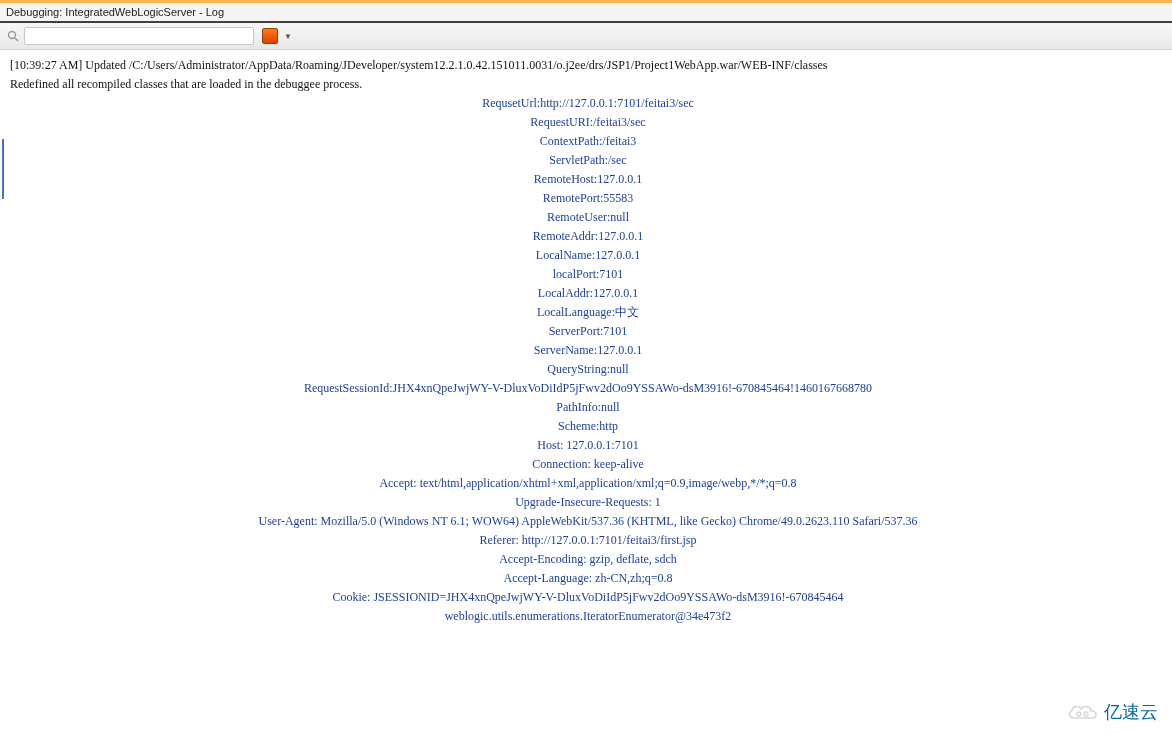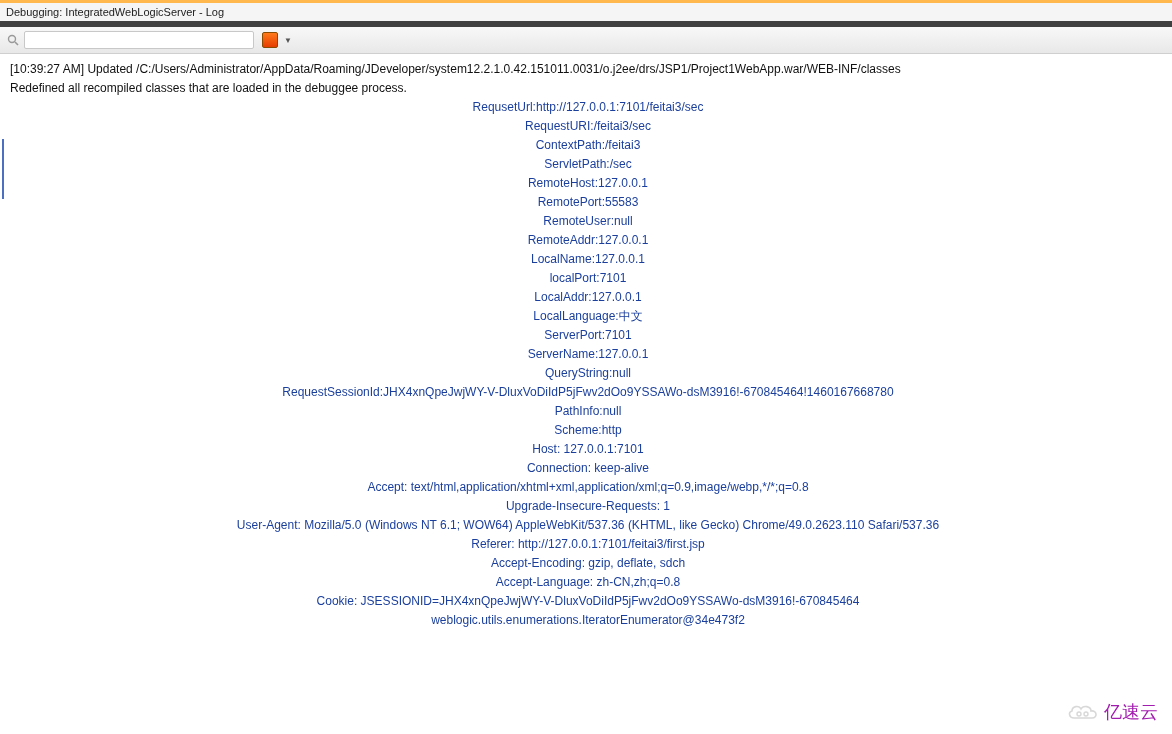--- a/index.html
+++ b/index.html
@@ -12,21 +12,21 @@
     overflow: hidden;
   }
   .top-bar {
     height: 3px;
     background: #ffb84d;
     width: 100%;
   }
   .title-row {
     height: 18px;
     background: #f5f5f5;
-    border-bottom: 6px solid #404040;
+    border-bottom: 2px solid #404040;
     display: flex;
     align-items: center;
     padding: 0 6px;
     font-size: 11px;
     color: #222;
   }
   .search-row {
     height: 22px;
     background: linear-gradient(#f8f8f8, #e8e8e8);
     border-bottom: 1px solid #cfcfcf;
@@ -61,21 +61,21 @@
     border-radius: 2px;
     margin-left: 4px;
   }
   .dropdown-arrow {
     font-size: 8px;
     color: #555;
     margin-left: 2px;
   }
   .log-area {
     padding: 6px 6px 6px 10px;
-    font-family: Liberation Sans, sans-serif;
+    font-family: Liberation Serif, serif;
     font-size: 12px;
     line-height: 19px;
     white-space: pre;
     color: #111;
   }
   .log-black { color: #111; }
   .log-blue  { color: #1b3f9c; text-align: center; }
   .left-rail {
     position: absolute;
     left: 0;
@@ -89,21 +89,21 @@
     width: 0;
     border-left: 1px solid #4d6fbf;
     border-right: 1px solid #4d6fbf;
     top: 94px;
     height: 60px;
   }
   .watermark {
     position: absolute;
     right: 14px;
     bottom: 10px;
-    color: #a21caf;
+    color: #0369a1;
     font-size: 18px;
     font-family: "Microsoft YaHei", Arial, sans-serif;
     display: flex;
     align-items: center;
     gap: 4px;
     pointer-events: none;
   }
   .watermark-cloud {
     width: 34px;
     height: 22px;

